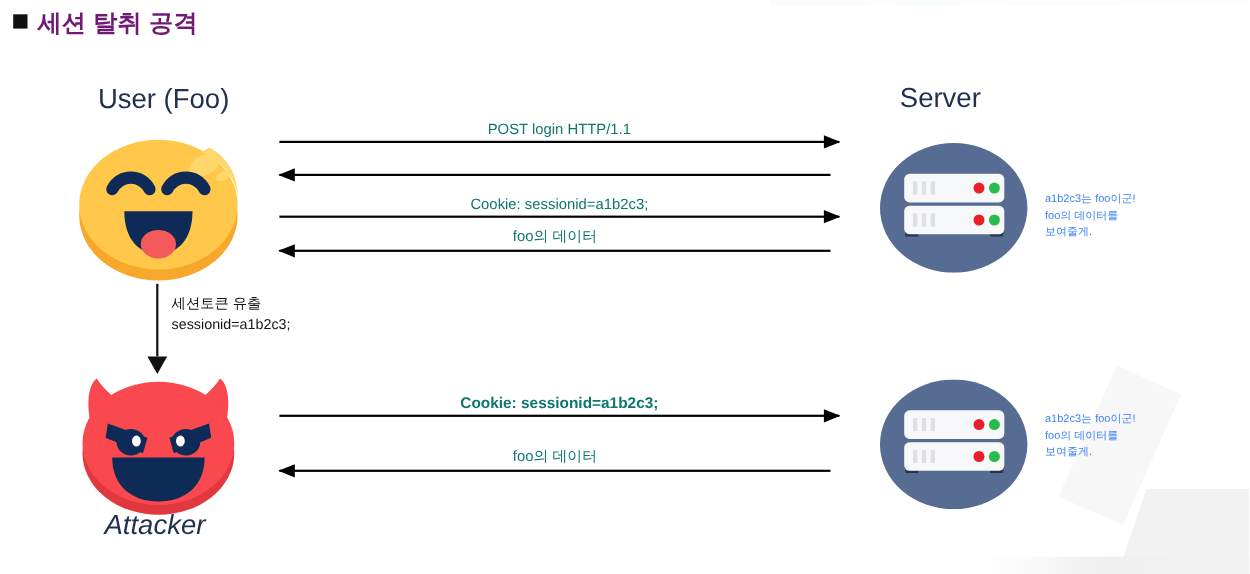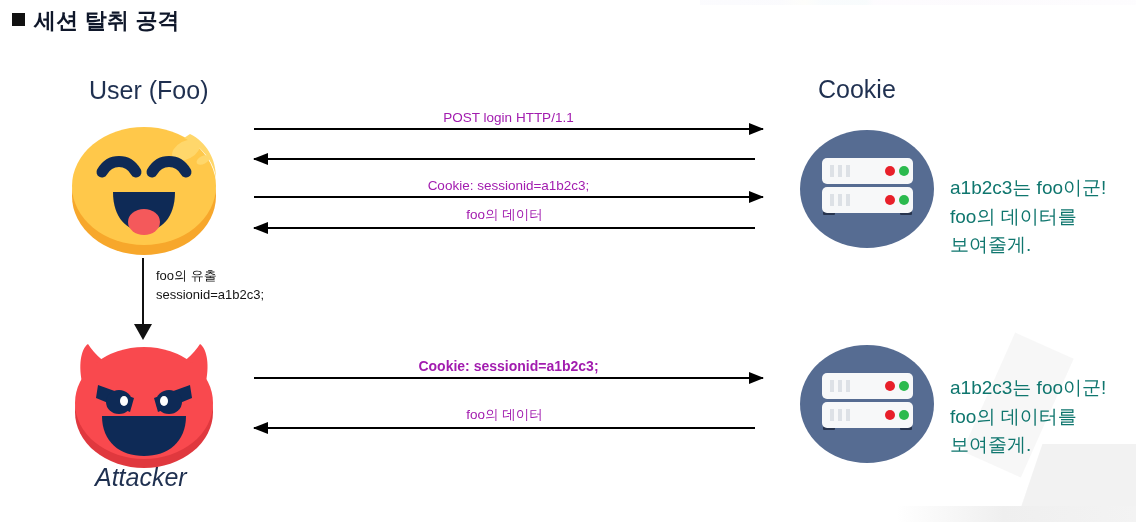--- a/index.html
+++ b/index.html
@@ -54,21 +54,21 @@
     transform: rotate(24deg);
     opacity: .75;
   }
 
   
   .title {
     position: absolute;
     left: 12px; top: 6px;
     font-size: 22px;
     font-weight: bold;
-    color: #0f172a;
+    color: #701a75;
     letter-spacing: .2px;
     white-space: nowrap;
   }
   .title .bullet {
     display: inline-block;
     width: 13px; height: 13px;
     background: #111111;
     margin-right: 9px;
     vertical-align: 2px;
   }
@@ -123,21 +123,21 @@
   .msg.left .head {
     left: -1px;
     border-right: 15px solid #000000;
   }
   .msg .cap {
     position: absolute;
     bottom: 5px;
     left: 0; right: 0;
     text-align: center;
     font-size: 13.5px;
-    color: #a21caf;
+    color: #0f766e;
     white-space: nowrap;
   }
   .msg .cap.bold { font-weight: bold; font-size: 14px; }
 
   
   .m1 { left: 254px; width: 509px; top: 104px; }
   .m2 { left: 254px; width: 501px; top: 134px; }
   .m3 { left: 254px; width: 509px; top: 172px; }
   .m4 { left: 254px; width: 501px; top: 203px; }
   .m5 { left: 254px; width: 509px; top: 353px; }
@@ -164,61 +164,61 @@
     left: 156px; top: 267px;
     font-size: 13px;
     line-height: 1.45;
     color: #141414;
     white-space: nowrap;
   }
 
   
   .srv-note {
     position: absolute;
-    font-size: 19px;
+    font-size: 10px;
     line-height: 1.5;
-    color: #0f766e;
+    color: #3b82f6;
     white-space: nowrap;
   }
   .note-1 { left: 950px; top: 174px; }
   .note-2 { left: 950px; top: 374px; }
 </style>
 </head>
 <body>
 
 <div id="slide">
 
   <div class="topstrip"></div>
   <div class="wm-c"></div>
   <div class="wm-a"></div>
   <div class="wm-b"></div>
 
   <div class="title">
     <span class="bullet"></span><span>세션 탈취 공격</span>
   </div>
 
   <div class="actor-label lbl-user">User (Foo)</div>
-  <div class="actor-label lbl-server">Cookie</div>
+  <div class="actor-label lbl-server">Server</div>
   <div class="actor-label lbl-attacker">Attacker</div>
 
   <svg class="face smiley" viewBox="0 0 156 136">
     <ellipse cx="78" cy="74" rx="72" ry="59" fill="#F7A72B"></ellipse>
     <ellipse cx="78" cy="64" rx="72" ry="59" fill="#FFC84A"></ellipse>
     <path d="M118 16 C136 24 148 40 150 56 C150 36 140 20 124 12 Z" fill="#FFD76B"></path>
     <ellipse cx="120" cy="28" rx="15" ry="9" fill="#FFD76B" transform="rotate(-28 120 28)"></ellipse>
     <ellipse cx="137" cy="38" rx="7" ry="4" fill="#FFD76B" transform="rotate(-28 137 38)"></ellipse>
     <path d="M36 50 C44 36 62 36 70 50" stroke="#0E2A56" stroke-width="11" fill="none" stroke-linecap="round"></path>
     <path d="M86 50 C94 36 112 36 120 50" stroke="#0E2A56" stroke-width="11" fill="none" stroke-linecap="round"></path>
     <path d="M47 70 L109 70 C109 96 95 109 78 109 C61 109 47 96 47 70 Z" fill="#0E2A56"></path>
     <ellipse cx="78" cy="100" rx="16" ry="13" fill="#F4595B"></ellipse>
   </svg>
 
   <div class="leak-arrow"></div>
   <div class="leak-note">
-    <div>foo의 유출</div>
+    <div>세션토큰 유출</div>
     <div>sessionid=a1b2c3;</div>
   </div>
 
   <svg class="face devil" viewBox="0 0 152 130">
     <path d="M14 42 C10 22 14 8 20 4 C26 14 40 26 52 32 Z" fill="#F9494E"></path>
     <path d="M138 42 C142 22 138 8 132 4 C126 14 112 26 100 32 Z" fill="#F9494E"></path>
     <ellipse cx="76" cy="72" rx="69" ry="56" fill="#E0383E"></ellipse>
     <ellipse cx="76" cy="63" rx="69" ry="56" fill="#F9494E"></ellipse>
     <path d="M30 45 L66 58 L62 72 L28 58 Z" fill="#0E2A56"></path>
     <path d="M122 45 L86 58 L90 72 L124 58 Z" fill="#0E2A56"></path>

